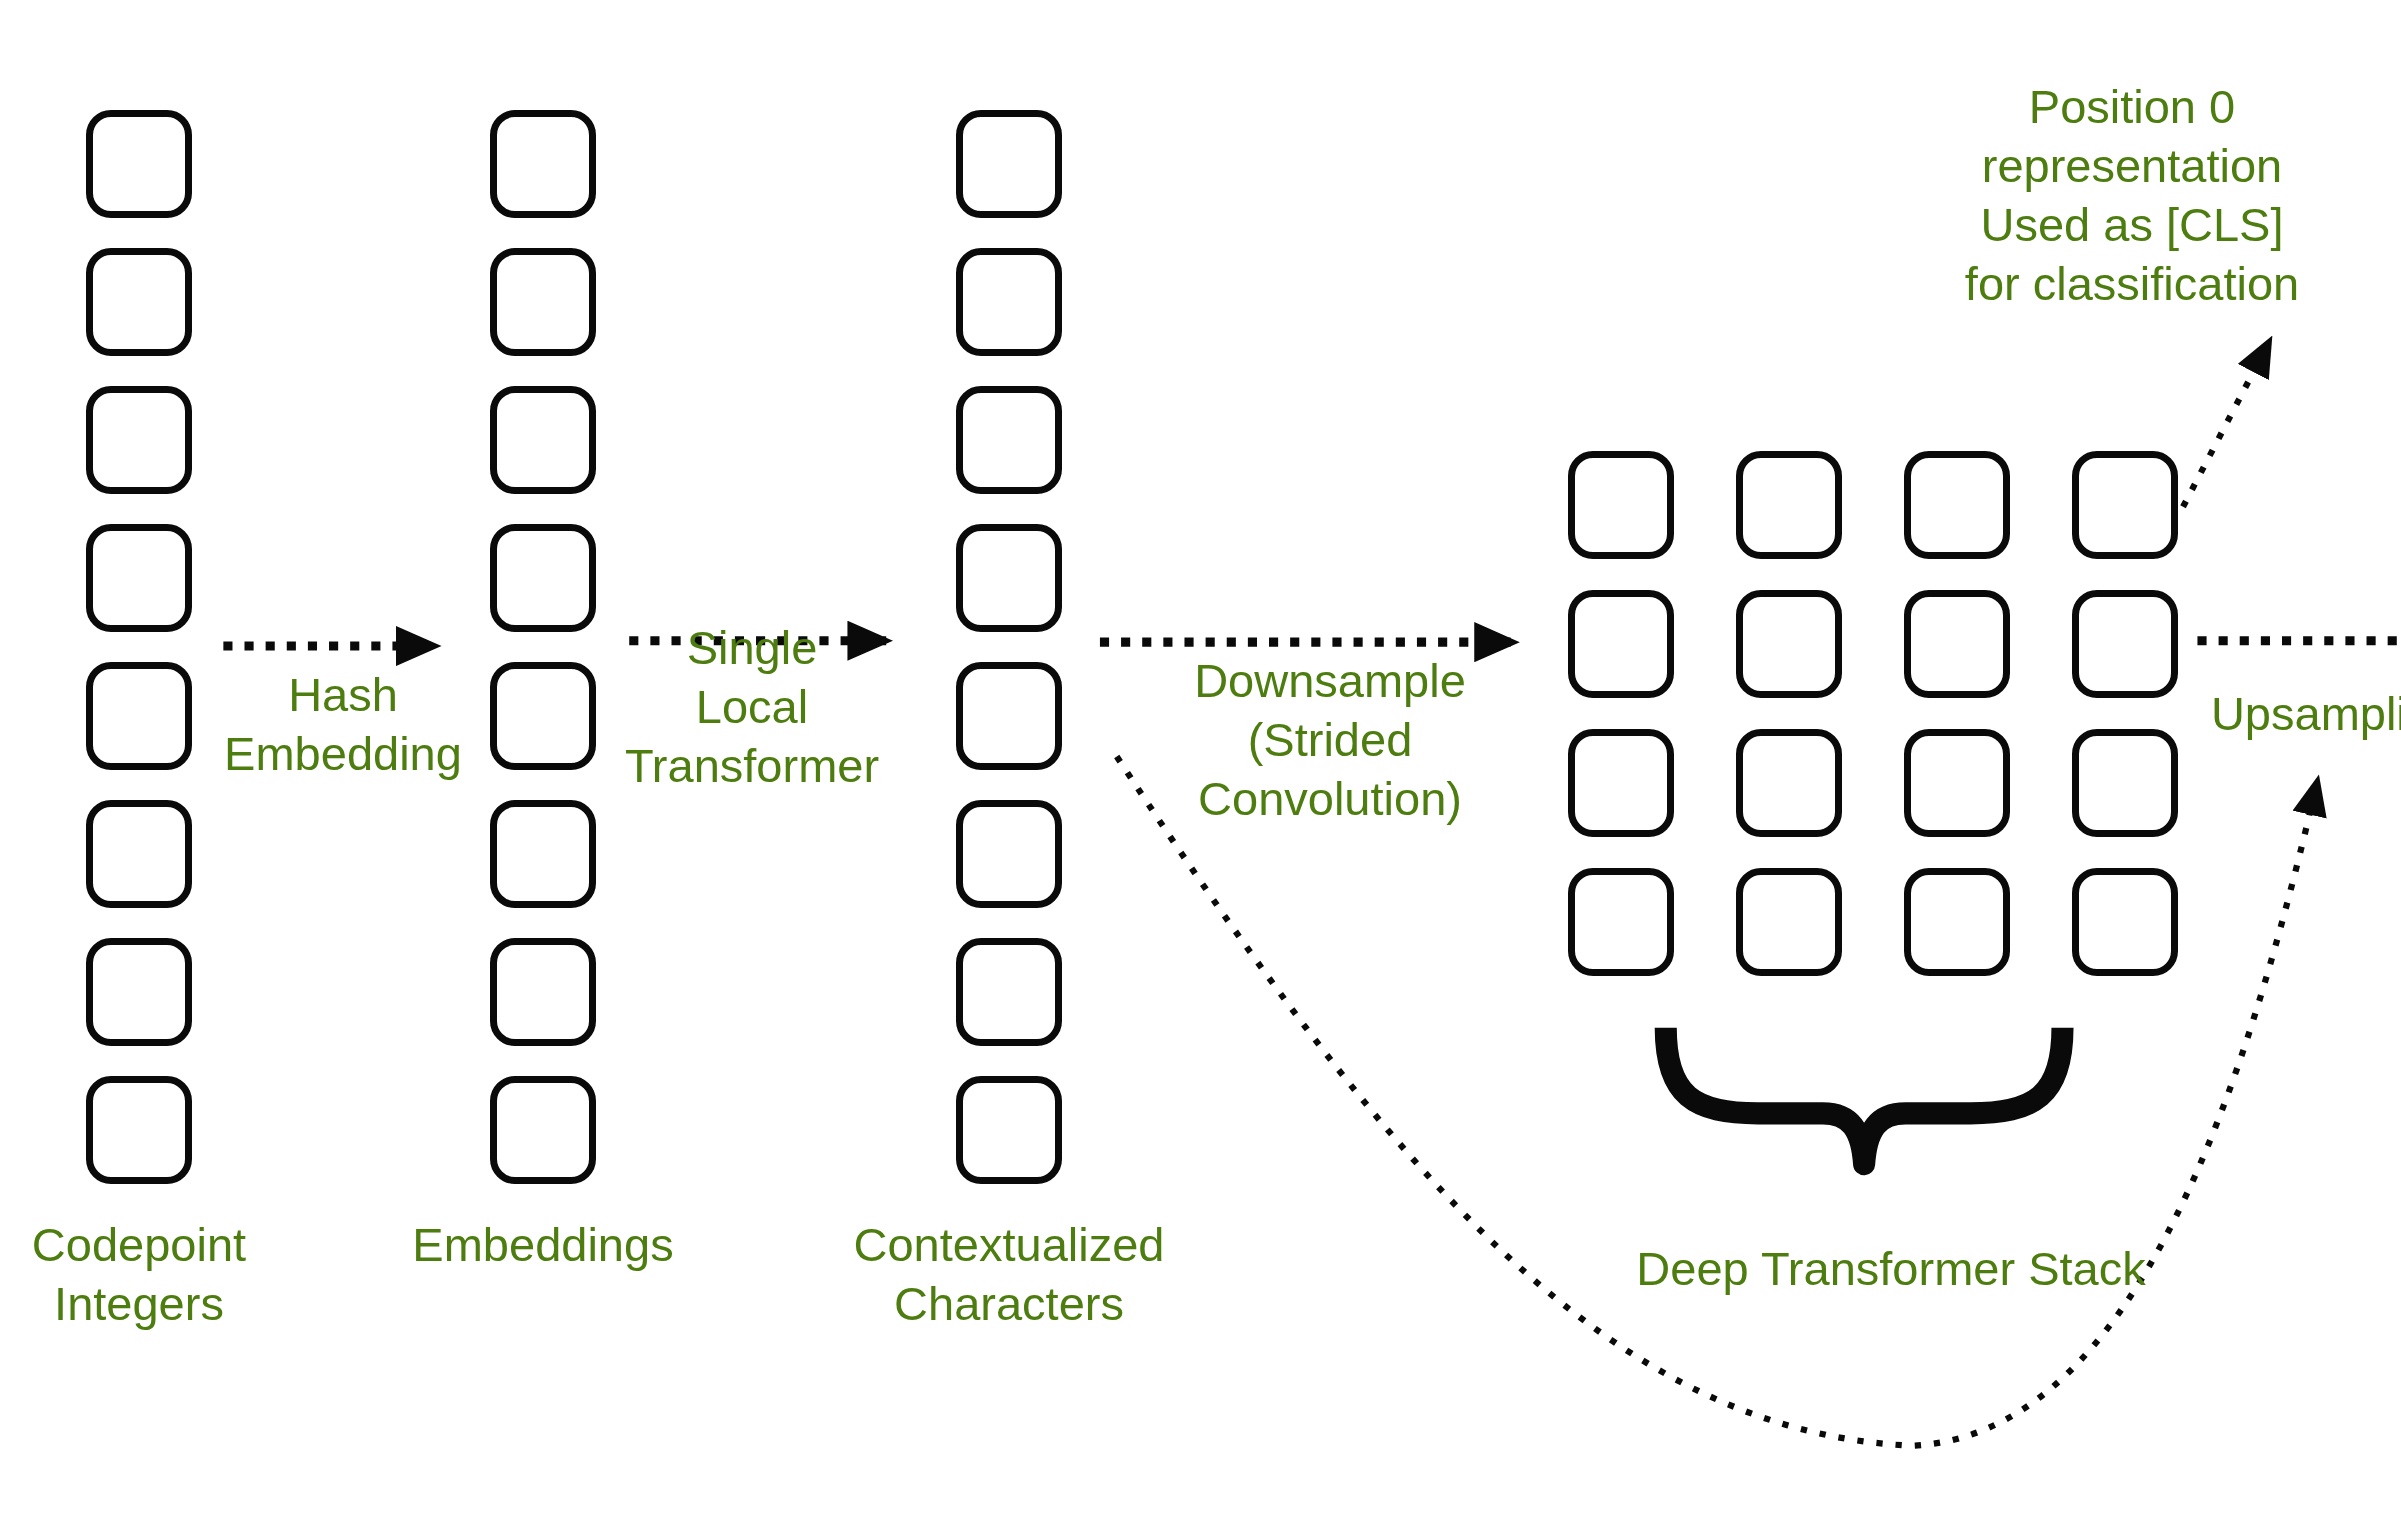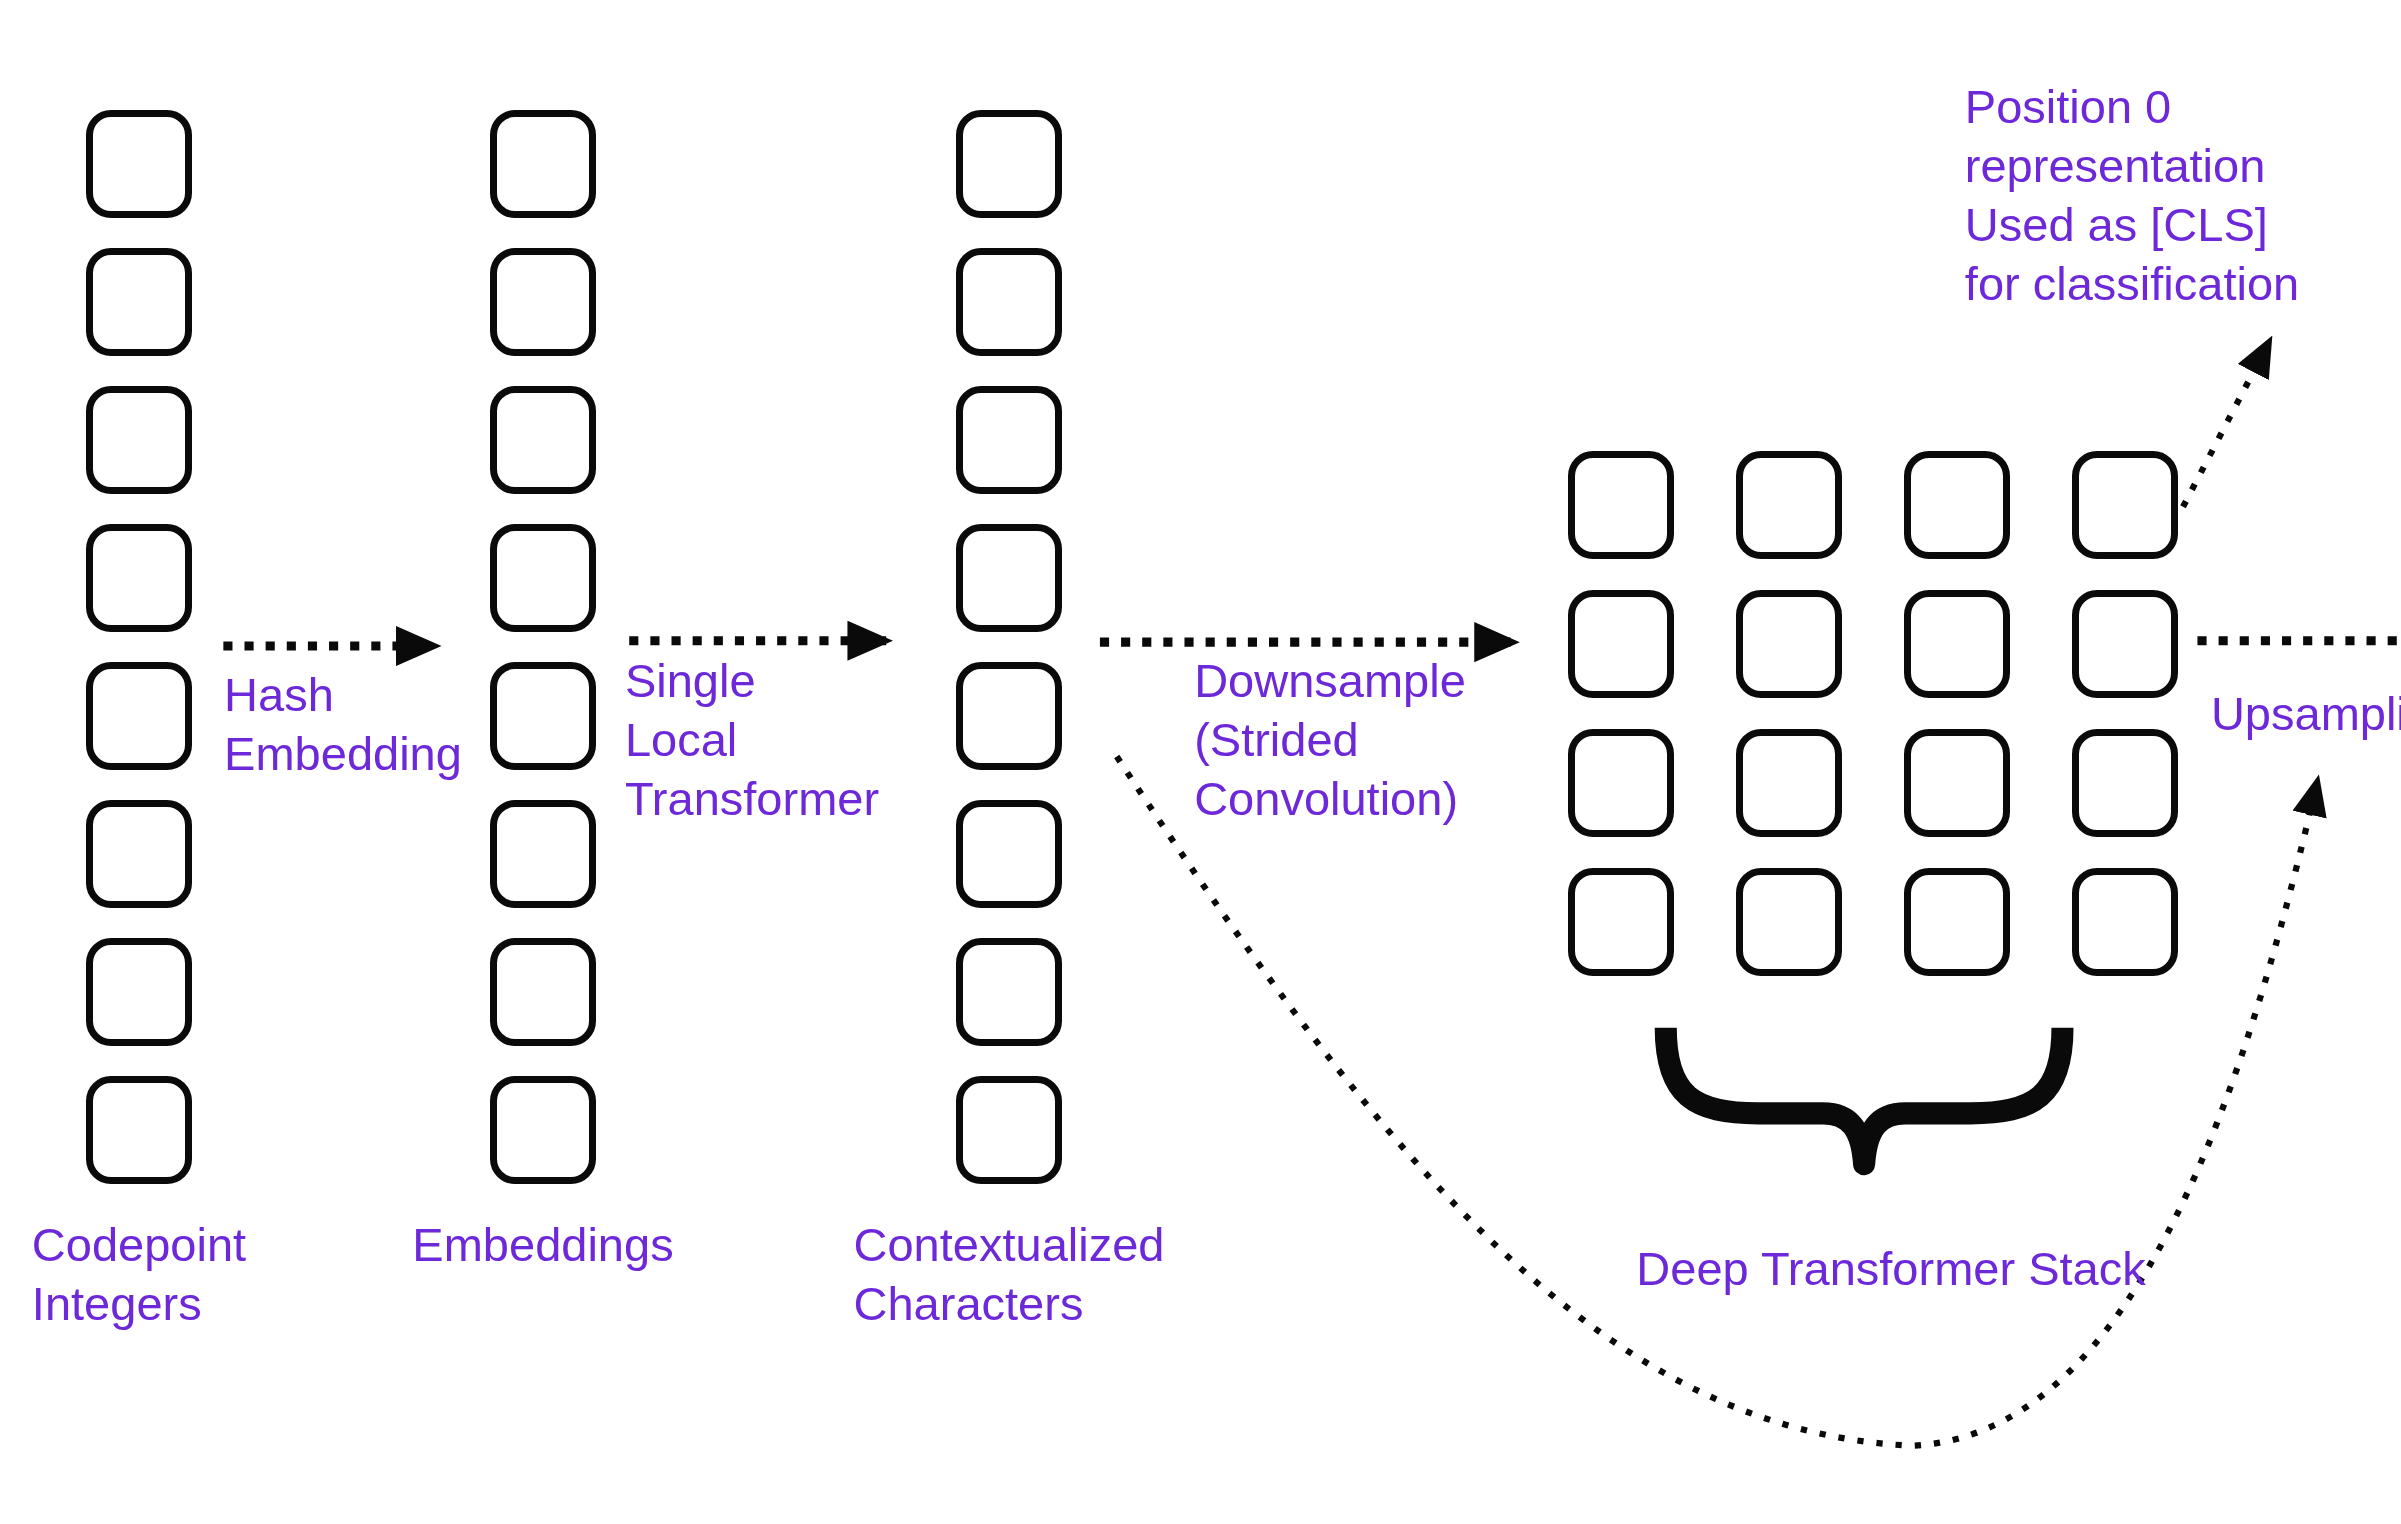--- a/index.html
+++ b/index.html
@@ -36,24 +36,24 @@
     left: 1568px;
     top: 451px;
     display: grid;
     grid-template-columns: repeat(4, 106px);
     column-gap: 62px;
     row-gap: 31px;
   }
   .label {
     position: absolute;
     transform: translateX(-50%);
-    text-align: left;
+    text-align: center;
     font-size: 47px;
     line-height: 59px;
-    color: #6d28d9;
+    color: #4d7c0f;
     white-space: nowrap;
   }
 </style>
 </head>
 <body>
 
 <div class="canvas">
 
   <svg class="overlay" viewBox="0 0 6885 3175">
     <defs>
@@ -144,21 +144,21 @@
       <div>Characters</div>
     </div>
   <div class="label" style="left:343px;  top:665px">
       <div>Hash</div>
       <div>Embedding</div>
     </div>
 
   <div class="label" style="left:1891px; top:1239px">
       <div>Deep Transformer Stack</div>
     </div>
-  <div class="label" style="left:752px; top:651px">
+  <div class="label" style="left:752px; top:618px">
       <div>Single</div>
       <div>Local</div>
       <div>Transformer</div>
     </div>
   <div class="label" style="left:1330px; top:651px">
       <div>Downsample</div>
       <div>(Strided</div>
       <div>Convolution)</div>
     </div>
   <div class="label" style="left:2335px; top:684px">

